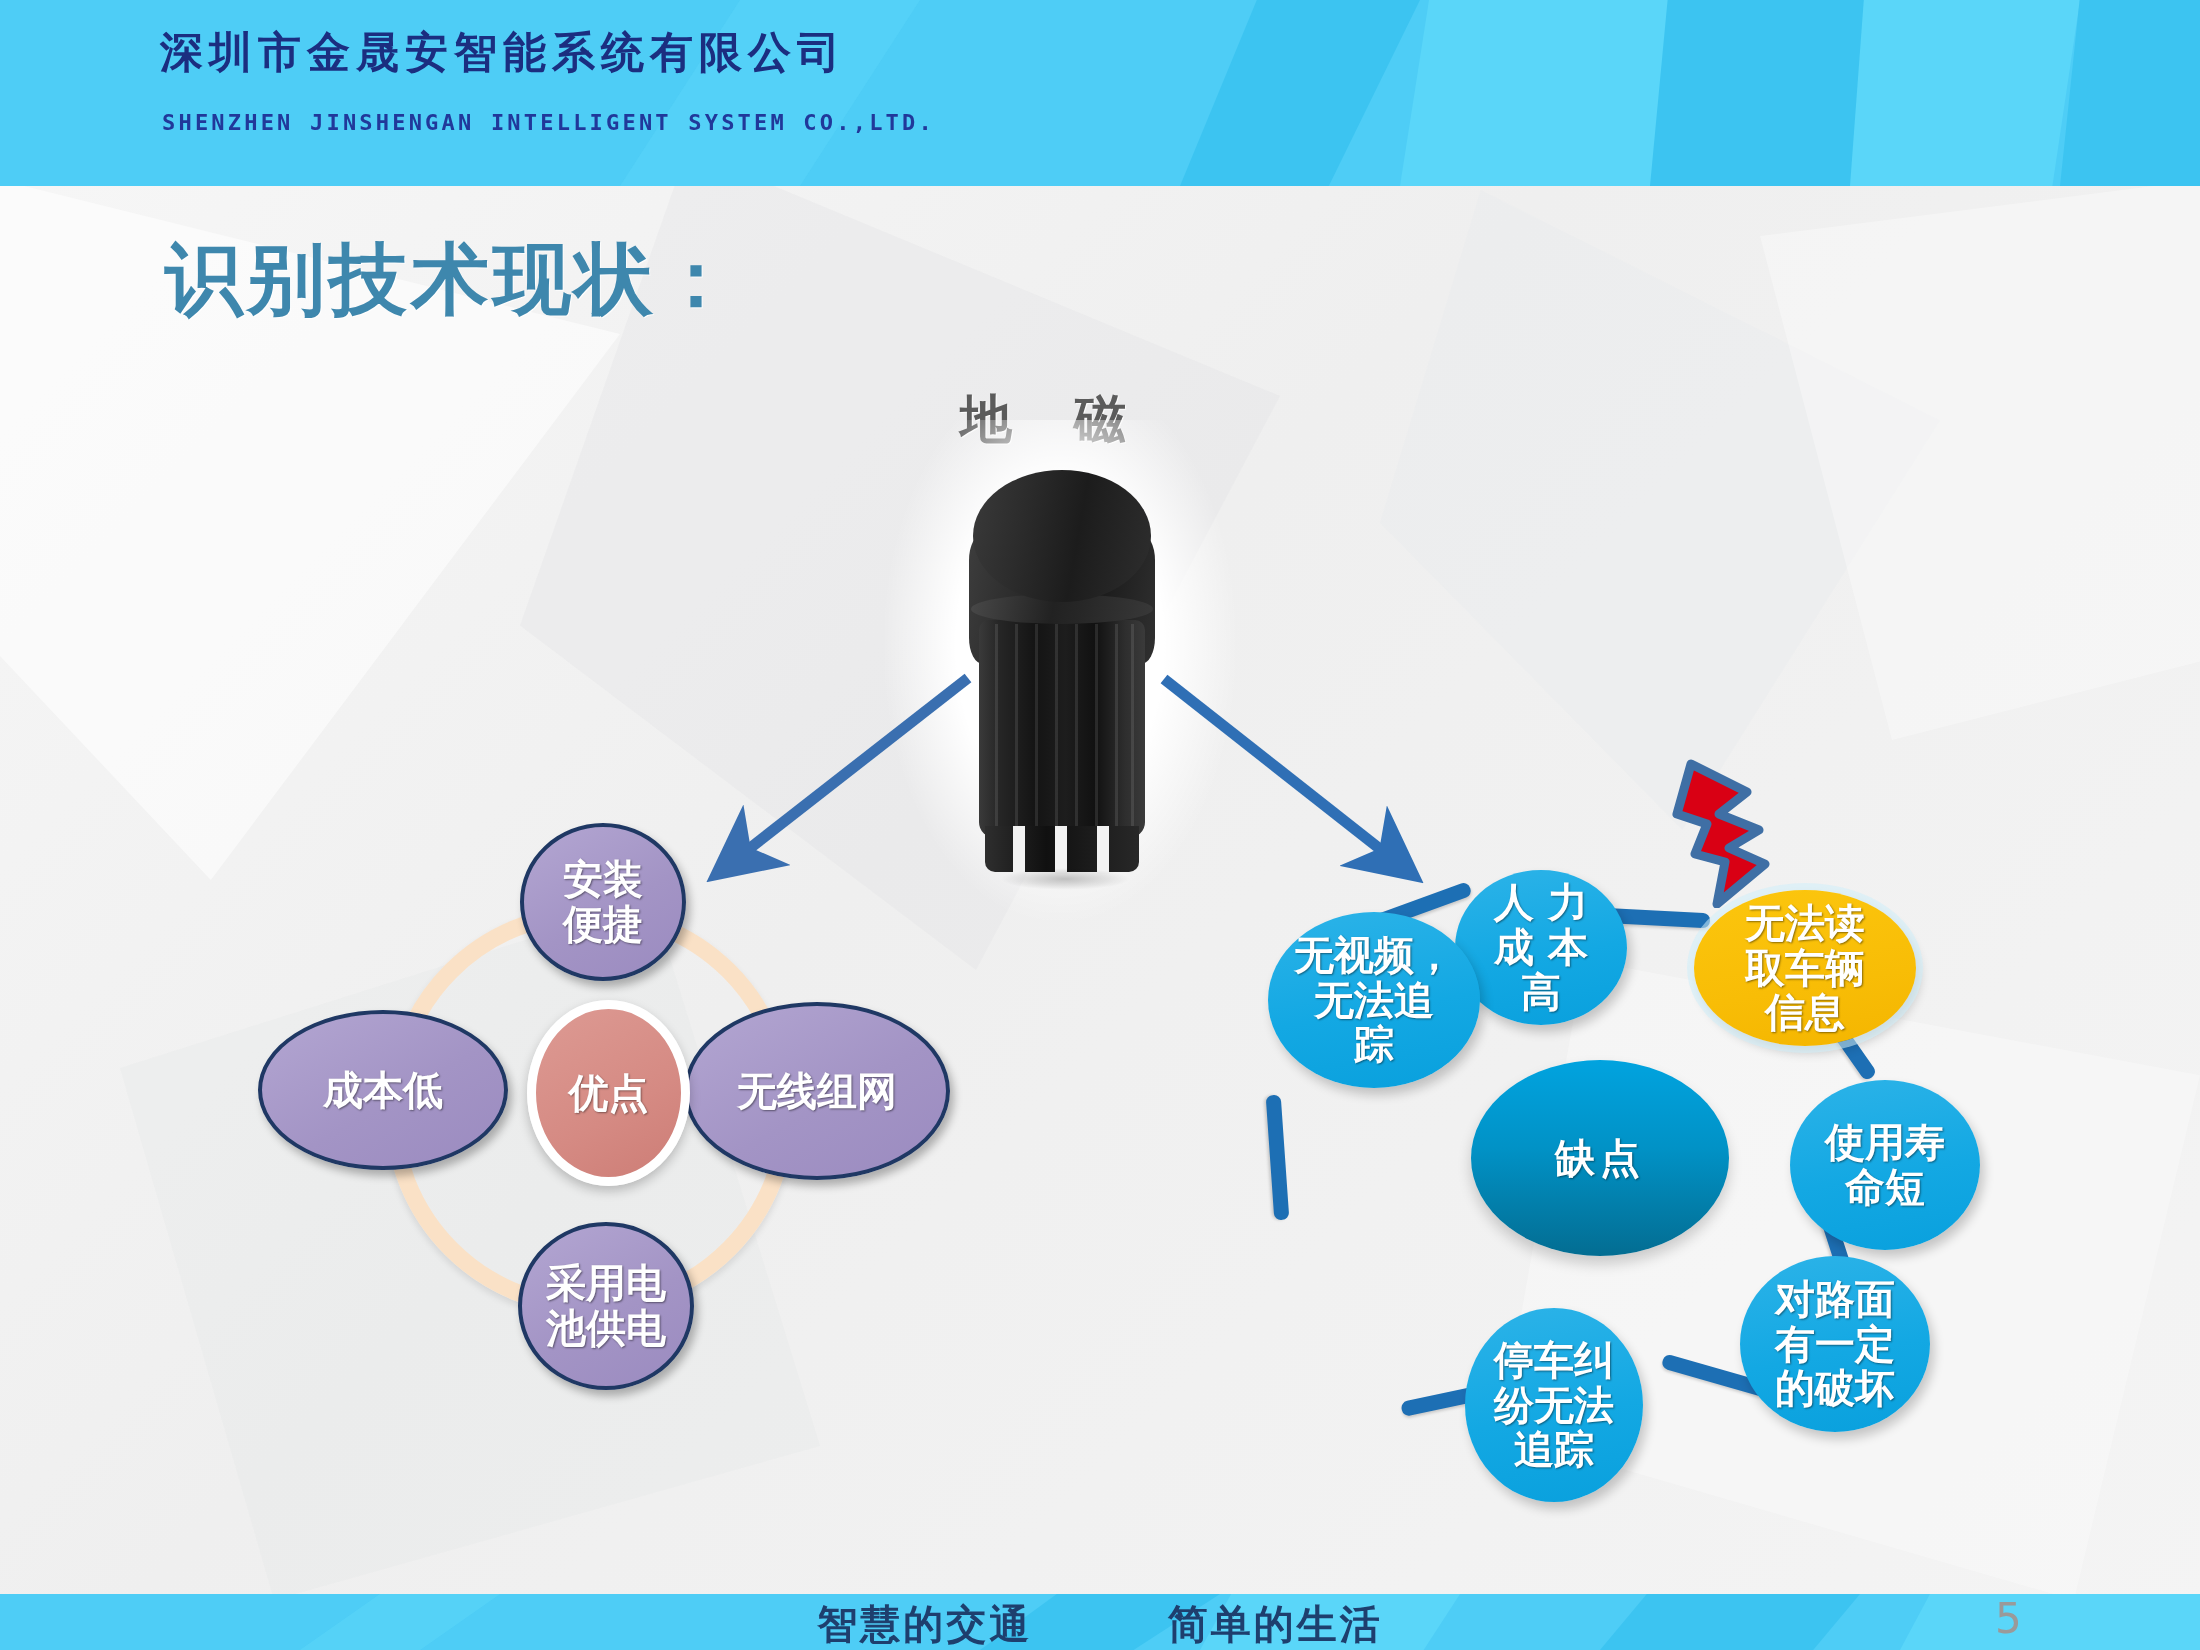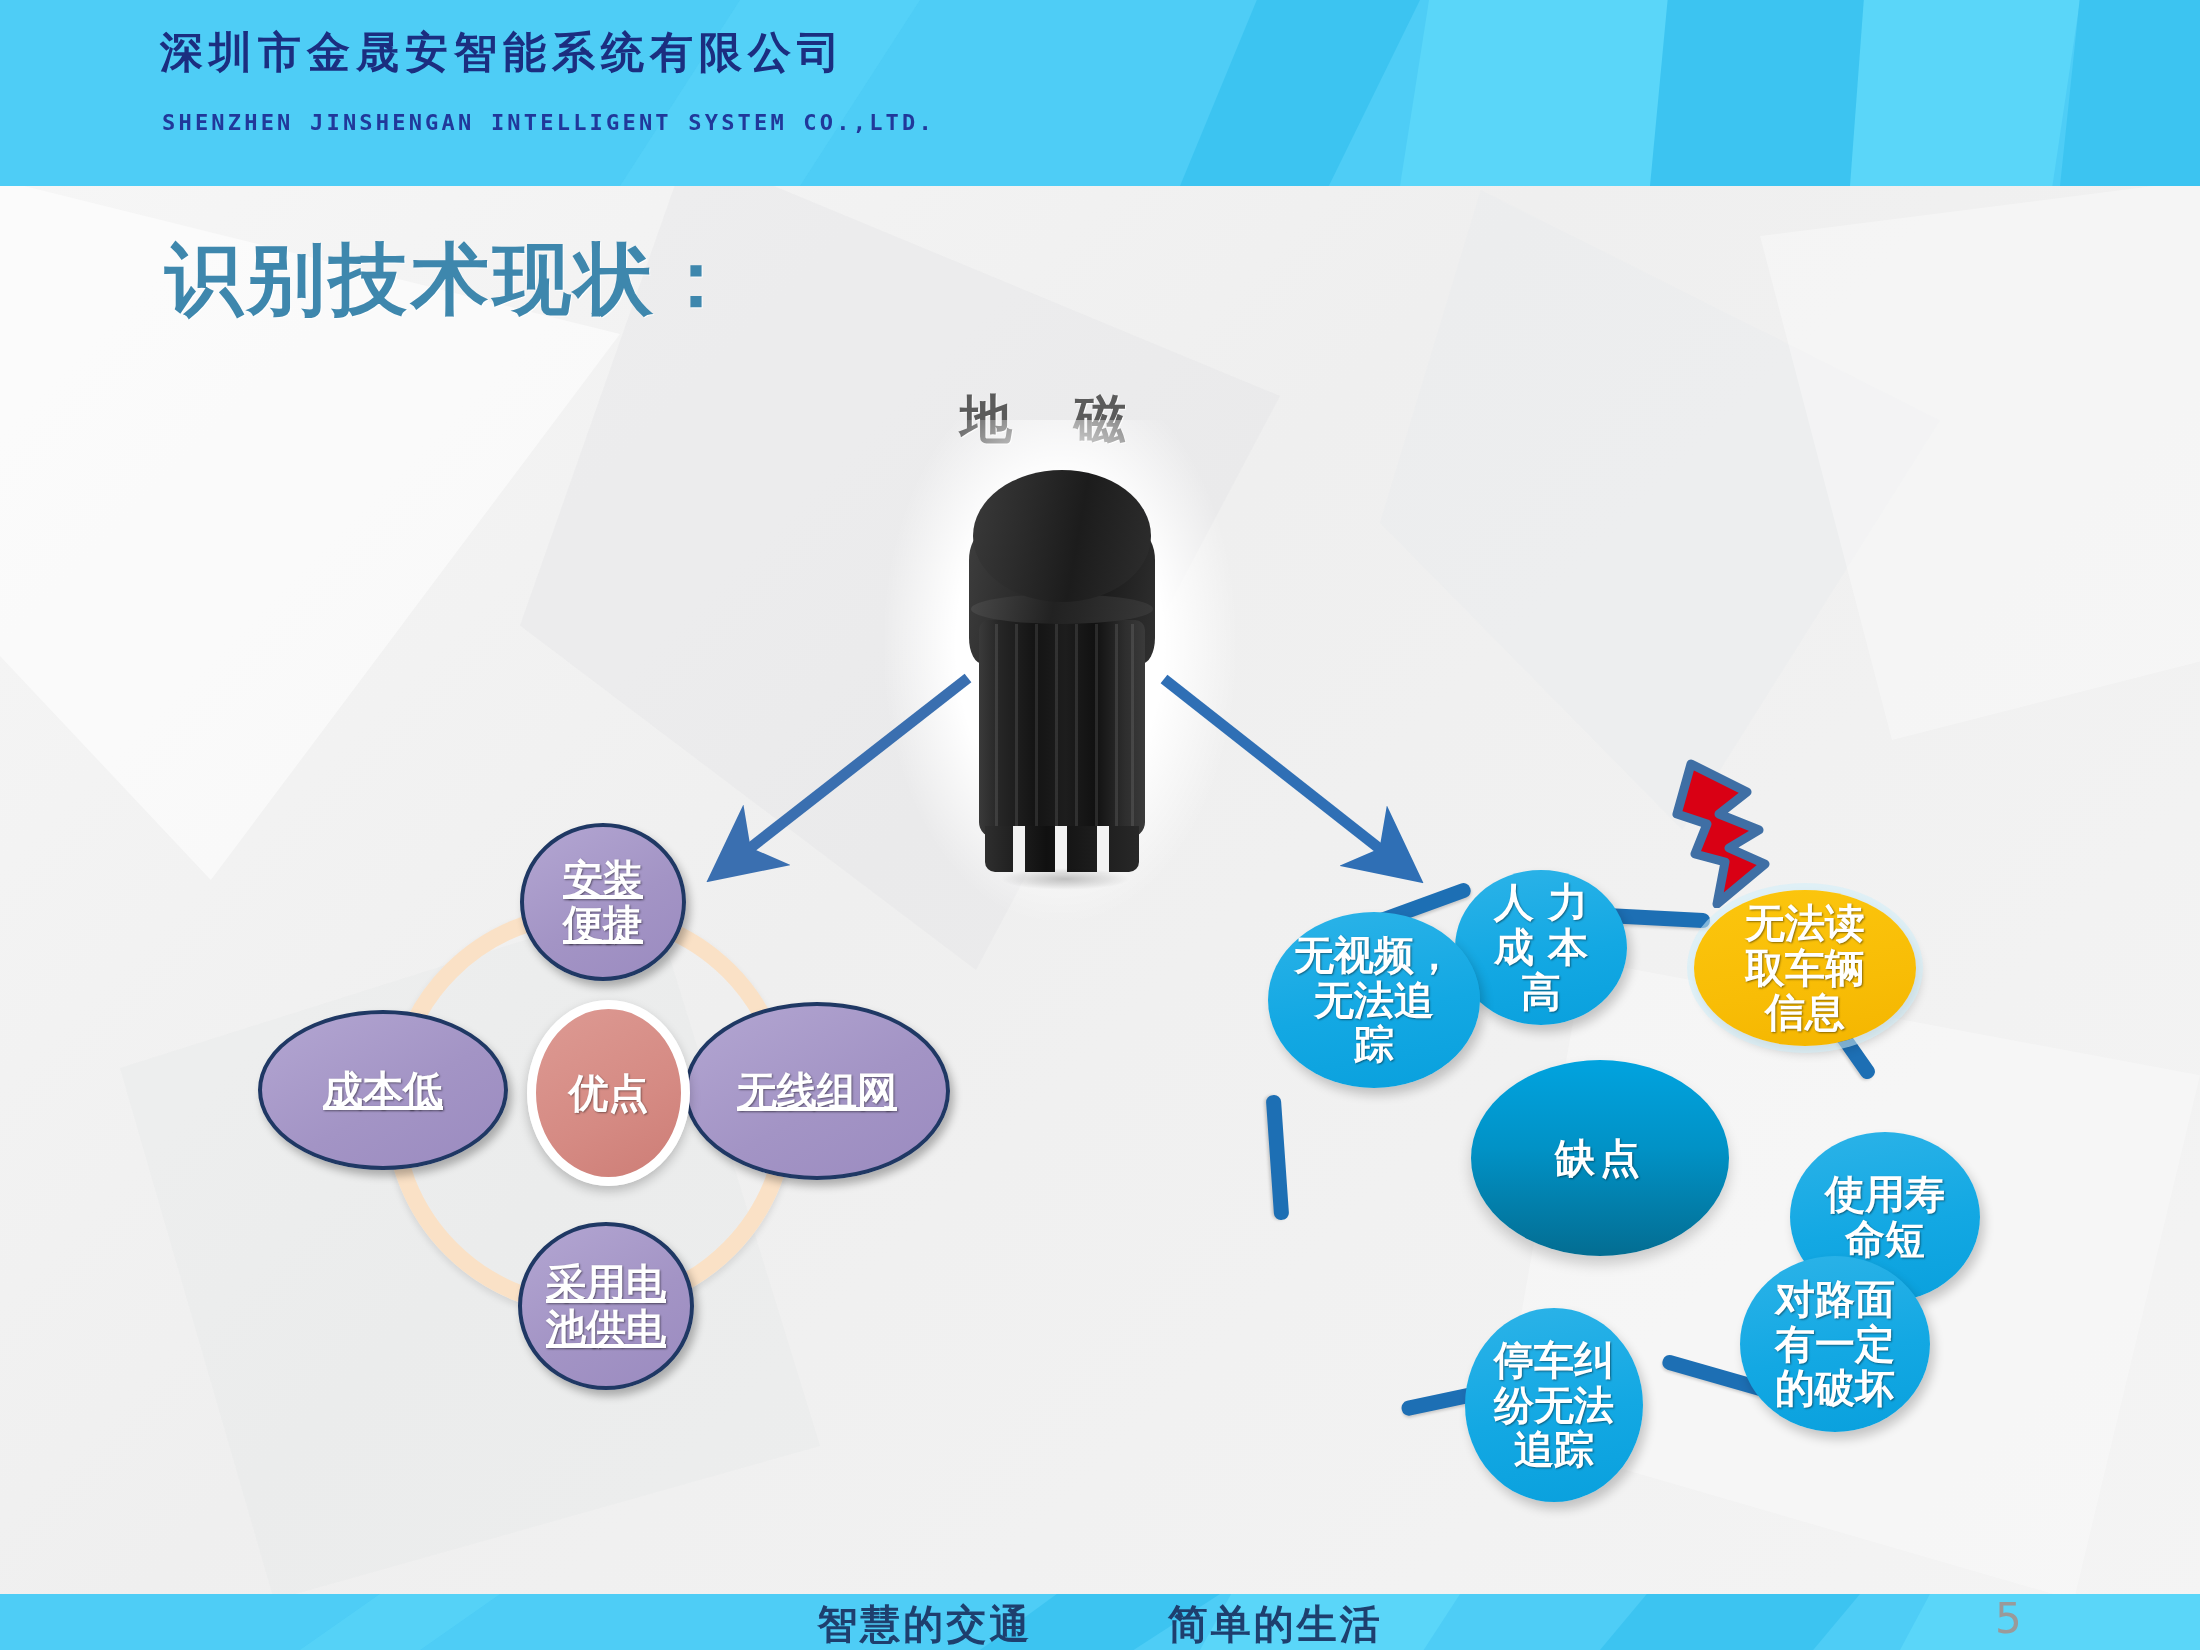--- a/index.html
+++ b/index.html
@@ -57,21 +57,21 @@
   
   .arrow{position:absolute;}
 
   
   .pros-ring{position:absolute;left:385px;top:905px;width:410px;height:410px;border-radius:50%;
      border:17px solid #fae1c6;box-shadow:0 4px 7px rgba(0,0,0,.10);box-sizing:border-box;}
   .ell{position:absolute;border-radius:50%;display:flex;align-items:center;justify-content:center;
      text-align:center;color:#fff;font-weight:bold;line-height:1.12;
      text-shadow:1px 1px 2px rgba(0,0,0,.45);}
   .pros-ell{background:linear-gradient(150deg,#b3a6d2 0%,#a394c5 55%,#9b8bc0 100%);
-     border:4px solid #1f3864;box-shadow:4px 6px 9px rgba(0,0,0,.28);font-size:40px;text-decoration:underline;}
+     border:4px solid #1f3864;box-shadow:4px 6px 9px rgba(0,0,0,.28);font-size:40px;}
   .pros-center{position:absolute;left:527px;top:1000px;width:163px;height:186px;border-radius:50%;
      background:linear-gradient(150deg,#dd9a93 0%,#d58a83 60%,#cd7d76 100%);
      border:9px solid #ffffff;box-shadow:0 5px 11px rgba(0,0,0,.22);
      display:flex;align-items:center;justify-content:center;color:#fff;font-size:40px;font-weight:bold;
      text-shadow:1px 1px 2px rgba(0,0,0,.4);box-sizing:border-box;}
 
   
   .cons-ell{background:linear-gradient(170deg,#2cb3e8 0%,#13a8e3 55%,#09a0dd 100%);
      box-shadow:4px 7px 11px rgba(0,0,0,.20);font-size:40px;}
   .cons-ell.warn{background:linear-gradient(170deg,#fcc60e 0%,#f8bd06 60%,#f4b500 100%);
@@ -204,21 +204,21 @@
 取车辆
 信息</span>
   </div>
 
   <div class="ell cons-ell" style="left:1268px;top:912px;width:212px;height:176px;">
     <span style="white-space:pre-line">无视频，
 无法追
 踪</span>
   </div>
 
-  <div class="ell cons-ell" style="left:1790px;top:1132px;width:190px;height:170px;">
+  <div class="ell cons-ell" style="left:1790px;top:1080px;width:190px;height:170px;">
     <span style="white-space:pre-line">使用寿
 命短</span>
   </div>
 
 
   <div class="ell cons-ell" style="left:1740px;top:1256px;width:190px;height:176px;">
     <span style="white-space:pre-line">对路面
 有一定
 的破坏</span>
   </div>

